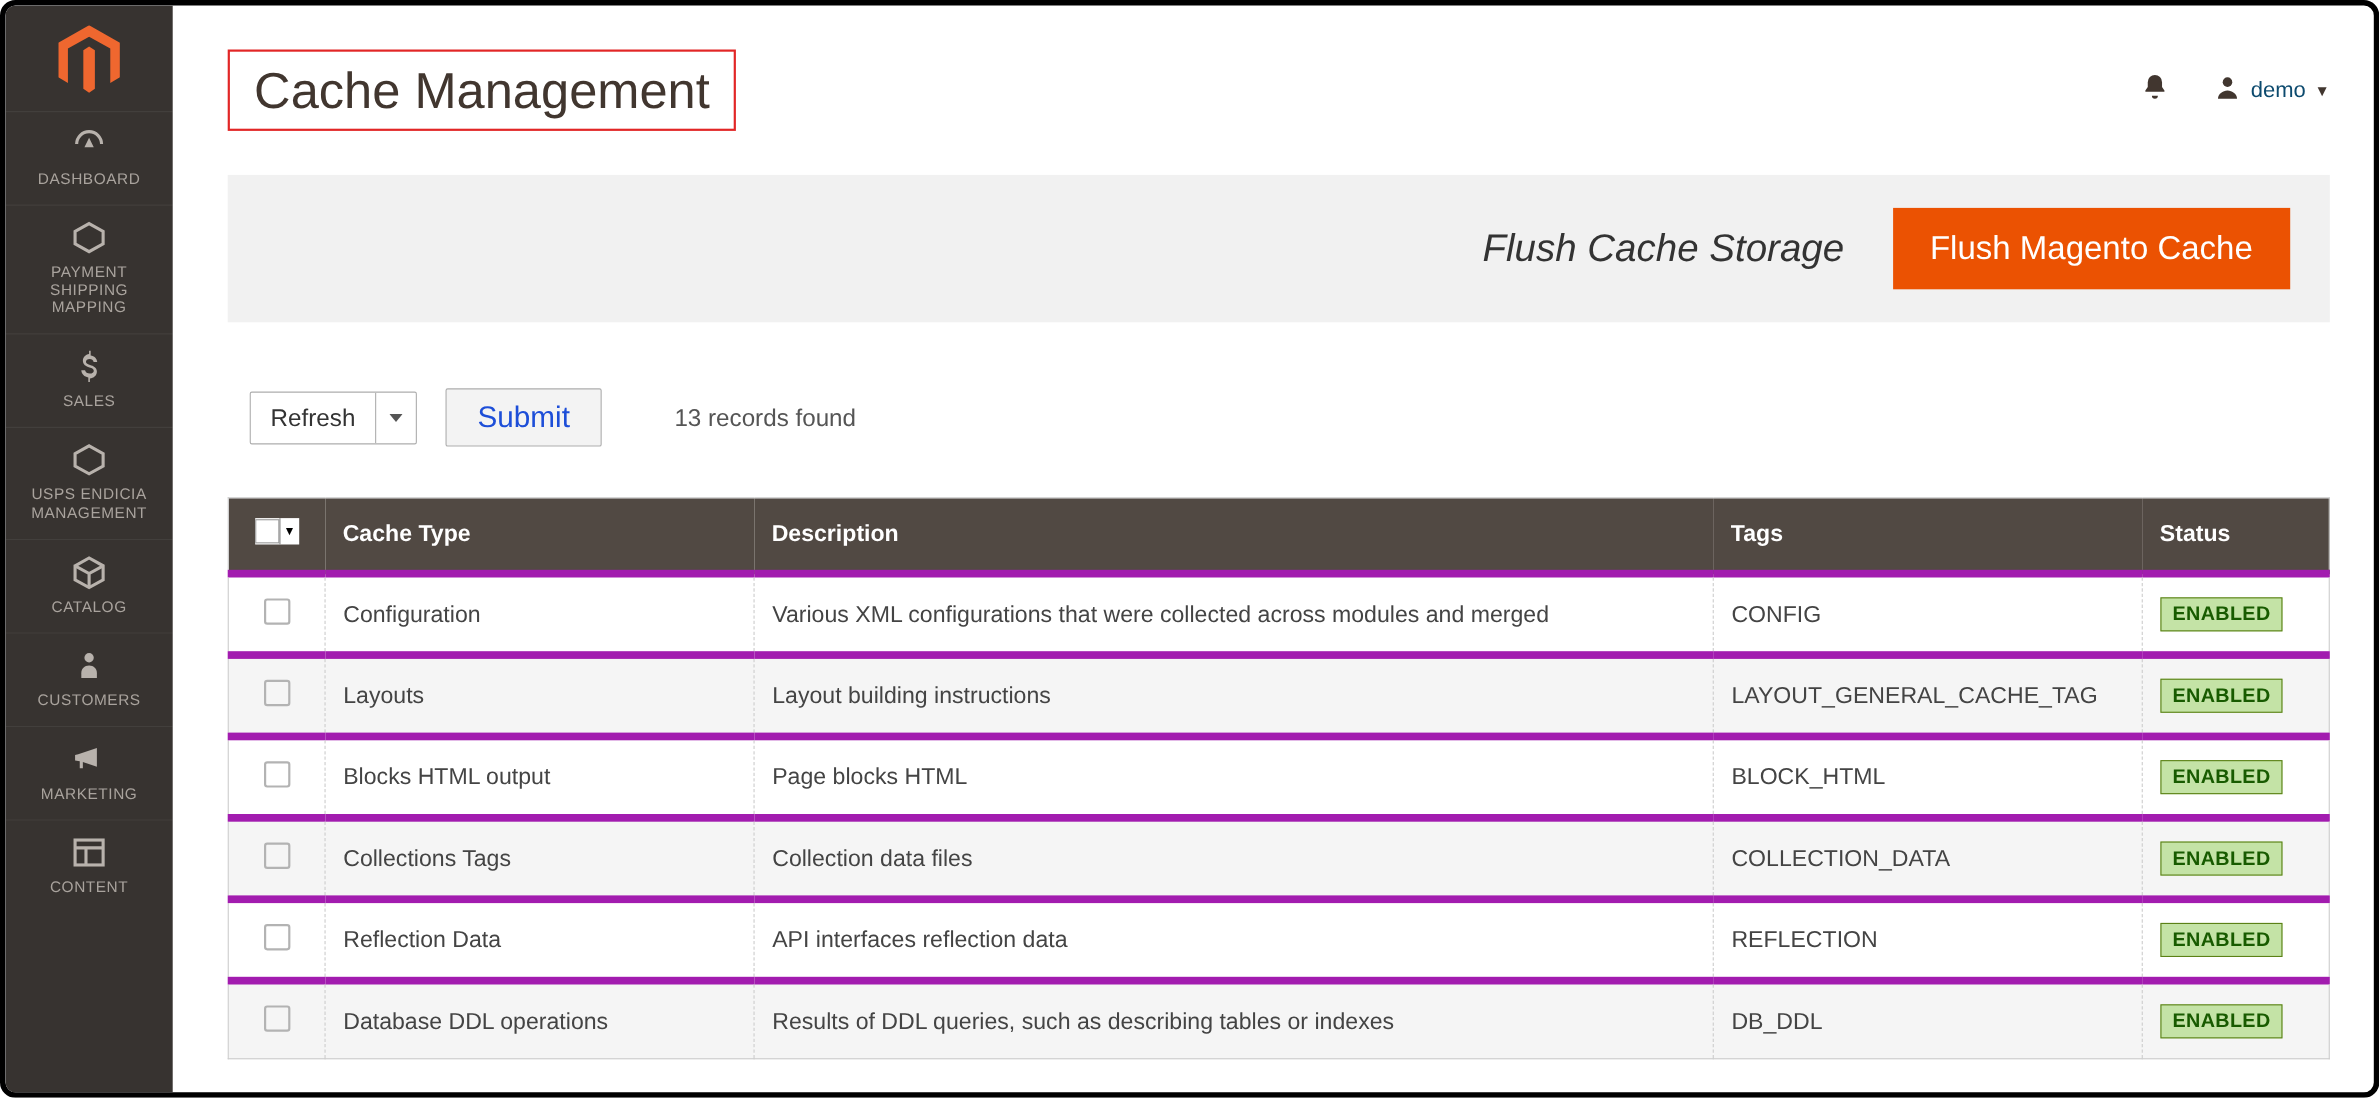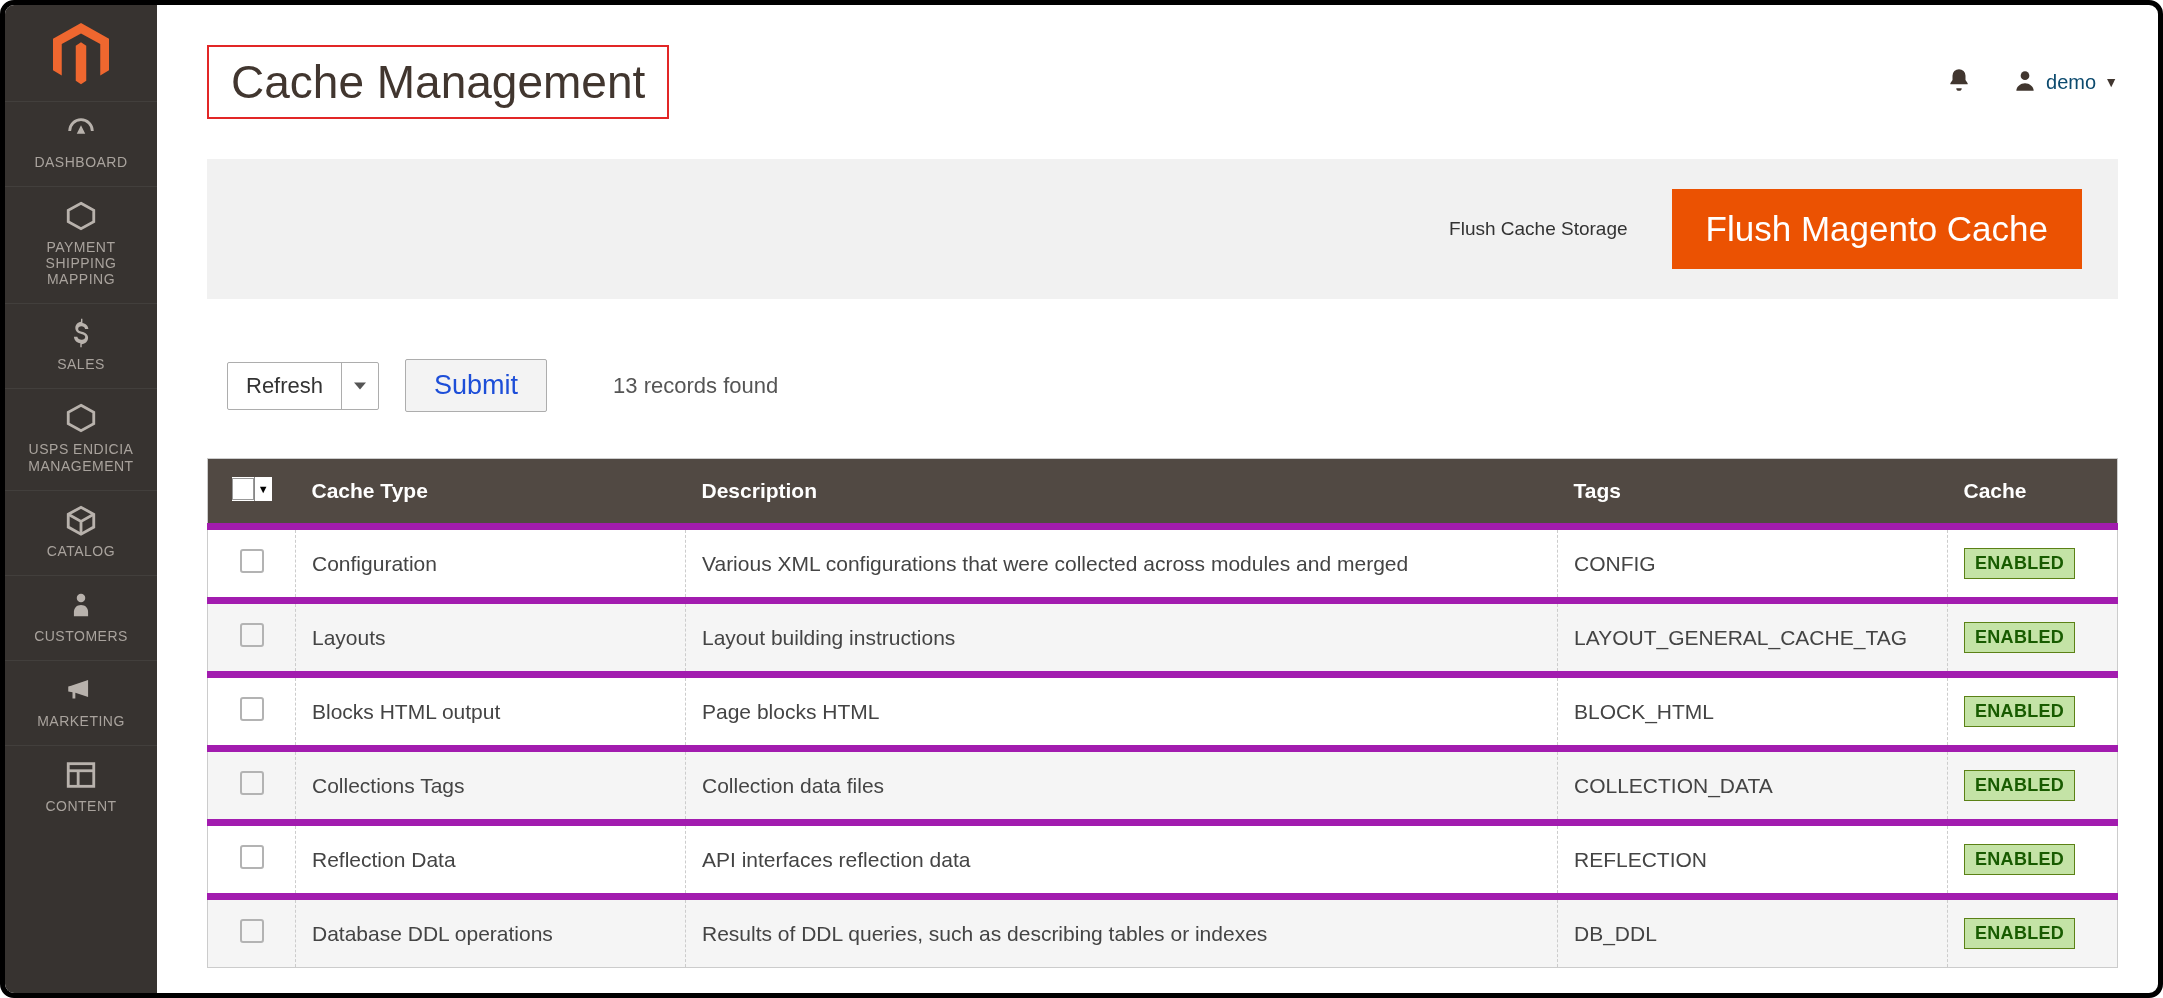--- a/index.html
+++ b/index.html
@@ -103,29 +103,30 @@
     padding: 30px 36px;
     display: flex;
     justify-content: flex-end;
     align-items: center;
     gap: 44px;
     margin-bottom: 60px;
   }
   .link-action {
     background: none;
     border: none;
-    font-size: 19px;
+    font-size: 35px;
     color: #333;
     cursor: pointer;
+    font-style: italic;
   }
   .primary-action {
     background: #eb5202;
     color: #fff;
     border: none;
-    font-size: 35px;
+    font-size: 30px;
     padding: 20px 34px;
     cursor: pointer;
   }
   
   .toolbar {
     display: flex;
     align-items: center;
     gap: 26px;
     margin-bottom: 46px;
     padding-left: 20px;
@@ -361,21 +362,21 @@
         <tr>
           <th class="sel-col">
             <span class="sel-header">
               <span class="sel-box"></span>
               <span class="sel-dd">▼</span>
             </span>
           </th>
           <th class="col-type">Cache Type</th>
           <th class="col-desc">Description</th>
           <th class="col-tags">Tags</th>
-          <th class="col-status">Cache</th>
+          <th class="col-status">Status</th>
         </tr>
       </thead>
       <tbody id="grid-body">
           <tr>
             <td class="sel-col"><span class="checkbox"></span></td>
             <td class="col-type">Configuration</td>
             <td class="col-desc">Various XML configurations that were collected across modules and merged</td>
             <td class="col-tags">CONFIG</td>
             <td class="col-status"><span class="status-badge">ENABLED</span></td>
           </tr>

